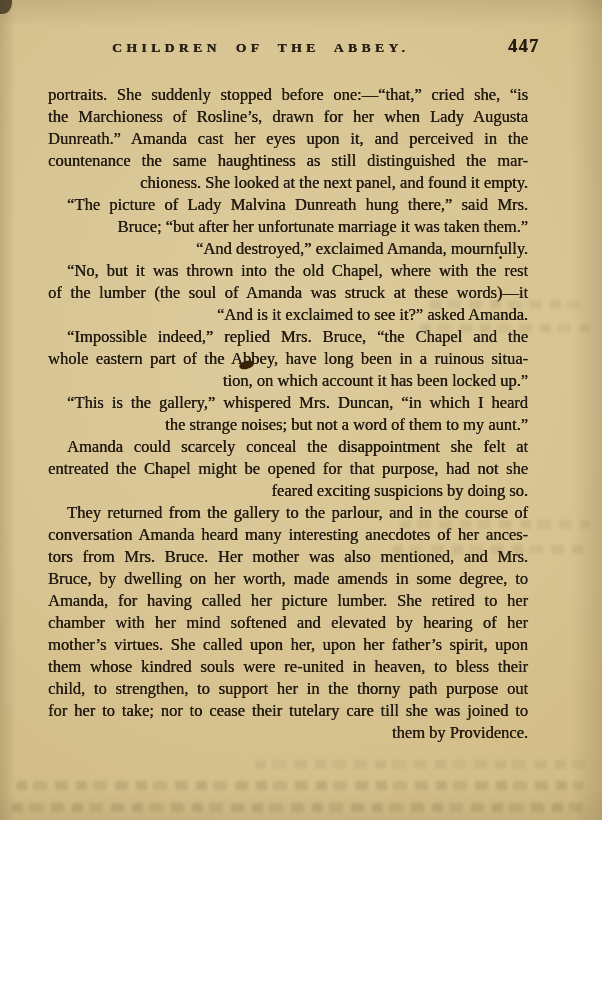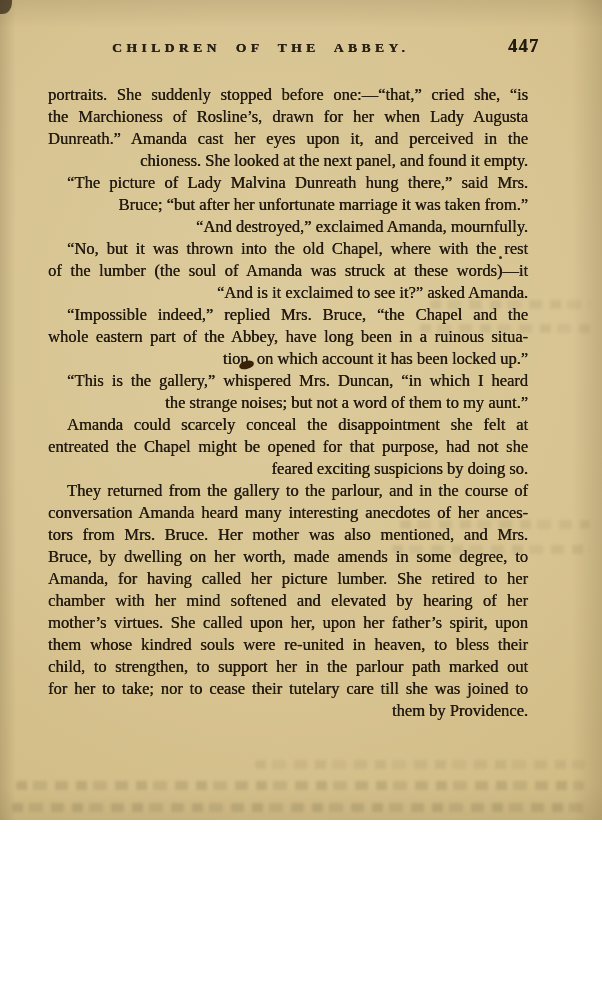--- a/index.html
+++ b/index.html
@@ -71,44 +71,45 @@
 
 <div class="page">
 
   <div class="runhead-title">CHILDREN OF THE ABBEY.</div>
   <div class="runhead-page">447</div>
 
   <div class="bodytext">
       <div class="line just">portraits.  She suddenly stopped before one:—“that,” cried she, “is</div>
       <div class="line just">the Marchioness of Rosline’s, drawn for her when Lady Augusta</div>
       <div class="line just">Dunreath.”  Amanda cast her eyes upon it, and perceived in the</div>
+      <div class="line just">countenance the same haughtiness as still distinguished the mar-</div>
       <div class="line">chioness.  She looked at the next panel, and found it empty.</div>
       <div class="line just indent">“The picture of Lady Malvina Dunreath hung there,” said Mrs.</div>
-      <div class="line">Bruce; “but after her unfortunate marriage it was taken from.”</div>
+      <div class="line">Bruce; “but after her unfortunate marriage it was taken them.”</div>
       <div class="line indent">“And destroyed,” exclaimed Amanda, mournfully.</div>
       <div class="line just indent">“No, but it was thrown into the old Chapel, where with the rest</div>
       <div class="line just">of the lumber (the soul of Amanda was struck at these words)—it</div>
       <div class="line indent">“And is it exclaimed to see it?” asked Amanda.</div>
       <div class="line just indent">“Impossible indeed,” replied Mrs. Bruce, “the Chapel and the</div>
       <div class="line just">whole eastern part of the Abbey, have long been in a ruinous situa-</div>
       <div class="line">tion, on which account it has been locked up.”</div>
       <div class="line just indent">“This is the gallery,” whispered Mrs. Duncan, “in which I heard</div>
       <div class="line">the strange noises; but not a word of them to my aunt.”</div>
       <div class="line just indent">Amanda could scarcely conceal the disappointment she felt at</div>
       <div class="line just">entreated the Chapel might be opened for that purpose, had not she</div>
       <div class="line">feared exciting suspicions by doing so.</div>
       <div class="line just indent">They returned from the gallery to the parlour, and in the course of</div>
       <div class="line just">conversation Amanda heard many interesting anecdotes of her ances-</div>
       <div class="line just">tors from Mrs. Bruce.  Her mother was also mentioned, and Mrs.</div>
       <div class="line just">Bruce, by dwelling on her worth, made amends in some degree, to</div>
       <div class="line just">Amanda, for having called her picture lumber.  She retired to her</div>
       <div class="line just">chamber with her mind softened and elevated by hearing of her</div>
       <div class="line just">mother’s virtues.  She called upon her, upon her father’s spirit, upon</div>
       <div class="line just">them whose kindred souls were re-united in heaven, to bless their</div>
-      <div class="line just">child, to strengthen, to support her in the parlour path marked out</div>
+      <div class="line just">child, to strengthen, to support her in the thorny path purpose out</div>
       <div class="line just">for her to take; nor to cease their tutelary care till she was joined to</div>
       <div class="line">them by Providence.</div>
     </div>
 
   <div class="ink-blot"></div>
   <div class="speck s1"></div>
   <div class="speck s2"></div>
 
   <div class="ghost faint" style="top:300px; left:430px; width:160px;"></div>
   <div class="ghost faint" style="top:324px; left:420px; width:170px;"></div>

